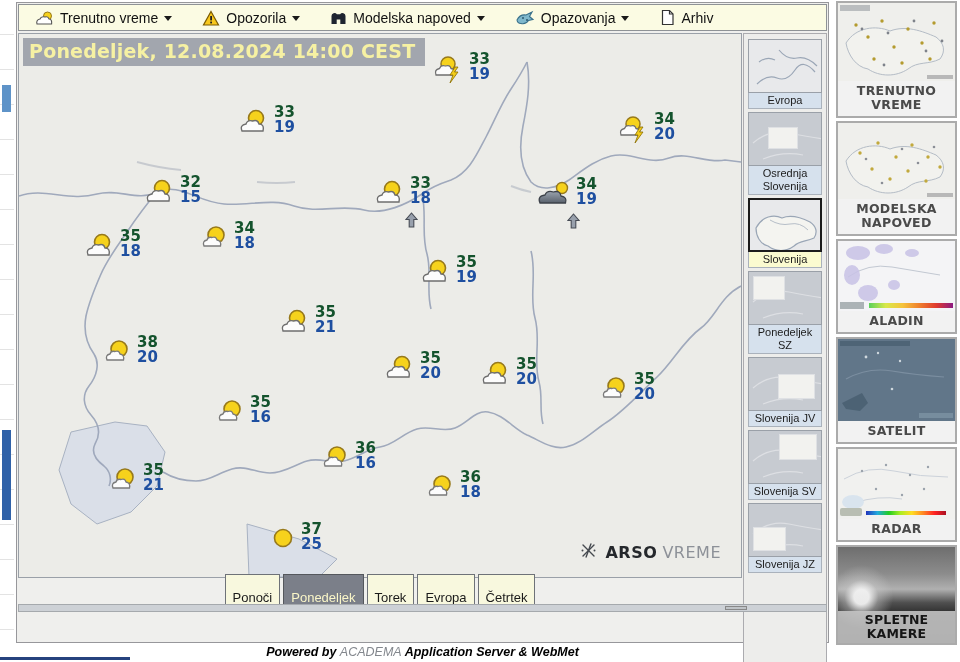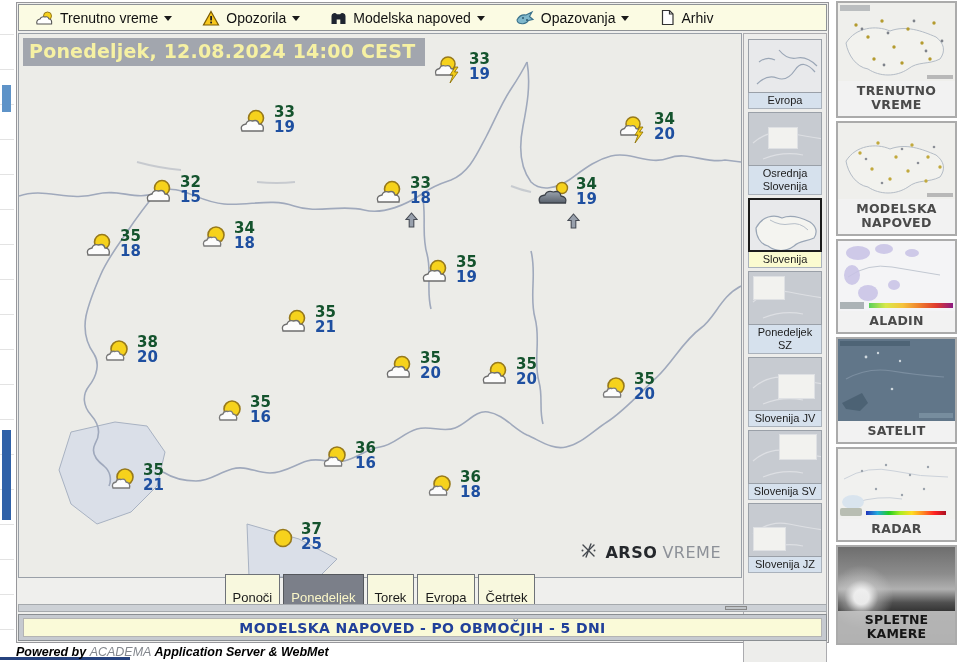--- a/index.html
+++ b/index.html
@@ -81,21 +81,21 @@
   .divider .handle { position:absolute; left:706px; top:1px; width:22px; height:4px;
     background:#bfc3c7; border:1px solid #888; }
   .banner-outer { position:absolute; left:1px; right:1px; top:611px; height:27px;
     background:#c6cad0; border:1px solid #8a8e92; padding:3px 4px; cursor:pointer; }
   .banner-inner { height:100%; background:#fafad8; border:1px solid #b4b4b4;
     display:flex; align-items:center; justify-content:center;
     font-family:"DejaVu Sans",sans-serif; font-weight:bold; font-size:14px;
     color:#21409a; letter-spacing:.4px; }
 
   
-  .footer { position:absolute; left:16px; top:645px; width:813px; text-align:left;
+  .footer { position:absolute; left:16px; top:645px; width:813px; text-align:center;
     font-style:italic; font-weight:bold; font-size:12.5px; color:#000; }
   .footer .brand { color:#83878d; font-weight:normal; }
 
   
   .right-col { position:absolute; left:836px; top:1px; width:121px; }
   .rc-card { position:relative; border:2px solid #ababab; background:#f2f2f2;
     margin-bottom:3px; cursor:pointer; }
   .rc-thumb { position:relative; overflow:hidden; }
   .rc-label { font-family:"DejaVu Sans",sans-serif; font-weight:bold; font-size:12.5px; color:#4a4a4a;
     text-align:center; line-height:14px; padding:3px 0 4px 0; letter-spacing:.3px; }
@@ -511,23 +511,20 @@
       <div class="day-tab">Ponoči</div>
       <div class="day-tab selected">Ponedeljek</div>
       <div class="day-tab">Torek</div>
       <div class="day-tab">Evropa</div>
       <div class="day-tab">Četrtek</div>
     </div>
 
     <div class="divider">
       <div class="handle"></div>
     </div>
-    <div class="banner-outer">
-      <div class="banner-inner">MODELSKA NAPOVED - PO OBMOČJIH - 5 DNI</div>
-    </div>
   </div>
 
   <div class="right-col">
 
     <div class="rc-card">
       <div class="rc-thumb th-map" style="height:78px">
         <svg width="117" height="78" viewBox="0 0 117 78">
             <path d="M8 40 c10 -16 30 -18 44 -12 c16 -6 32 0 46 6 c8 6 10 14 4 22 c-12 6 -22 2 -32 10 c-12 8 -28 8 -40 0 c-12 -2 -20 -14 -22 -26 z" fill="#f2f2ee" stroke="#b4bcc6"></path>
             <g fill="#b49b2e">
               <circle cx="18" cy="22" r="1.7"></circle>

